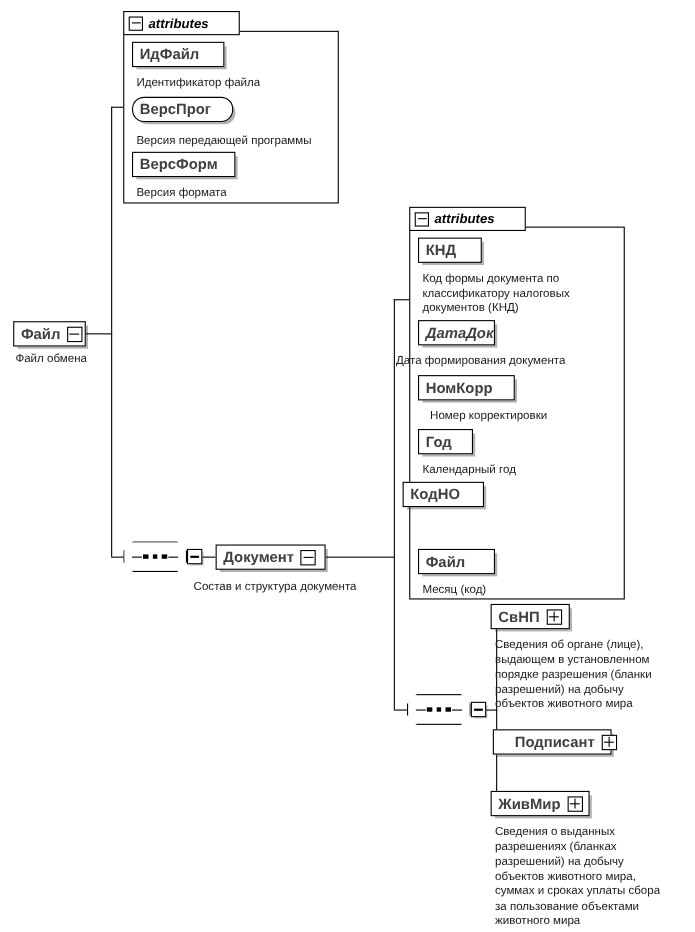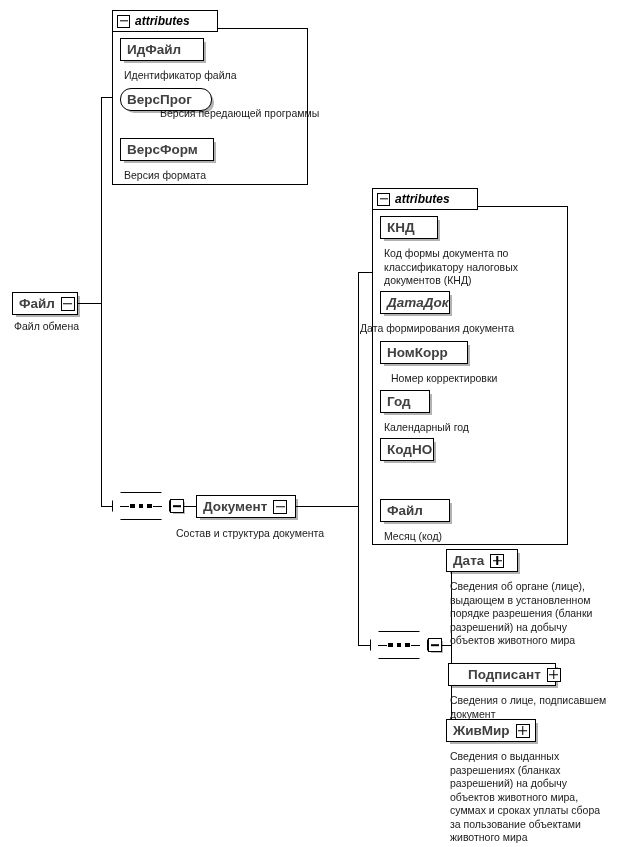--- a/index.html
+++ b/index.html
@@ -219,21 +219,21 @@
   </div>
 
   <div class="node" style="left:120px; top:38px; width:84px;">
     <span class="name">ИдФайл</span>
   </div>
   <div class="anno" style="left:124px; top:69px; width:180px;">Идентификатор файла</div>
 
   <div class="node" style="left:120px; top:88px; width:92px;border-radius:11px;">
     <span class="name">ВерсПрог</span>
   </div>
-  <div class="anno" style="left:124px; top:107px; width:185px;margin-left:36px;">Версия передающей программы</div>
+  <div class="anno" style="left:124px; top:122px; width:185px;">Версия передающей программы</div>
 
   <div class="node" style="left:120px; top:138px; width:94px;">
     <span class="name">ВерсФорм</span>
   </div>
   <div class="anno" style="left:124px; top:169px; width:180px;">Версия формата</div>
 
   <div class="node" style="left:12px; top:292px; width:66px;">
     <span class="name">Файл</span>
     <span class="exp-minus"></span>
   </div>
@@ -294,21 +294,21 @@
   <div class="node" style="left:380px; top:341px; width:88px;">
     <span class="name">НомКорр</span>
   </div>
   <div class="anno" style="left:391px; top:372px; width:180px;">Номер корректировки</div>
 
   <div class="node" style="left:380px; top:390px; width:50px;">
     <span class="name">Год</span>
   </div>
   <div class="anno" style="left:384px; top:421px; width:180px;">Календарный год</div>
 
-  <div class="node" style="left:380px; top:438px; width:54px;">
+  <div class="node" style="left:366px; top:438px; width:74px;">
     <span class="name">КодНО</span>
   </div>
 
   <div class="node" style="left:380px; top:499px; width:70px;">
     <span class="name">Файл</span>
   </div>
   <div class="anno" style="left:384px; top:530px; width:180px;">Месяц (код)</div>
 
   <div class="seq" style="left:370px; top:631px; width:72px; height:28px;">
     <div class="oct"></div>
@@ -320,35 +320,33 @@
     <div class="exp-minus-sq"></div>
   </div>
 
   <div class="line-h" style="left:442px; top:645px; width:10px;"></div>
   <div class="line-v" style="left:451px; top:560px; height:171px;"></div>
   <div class="line-h" style="left:451px; top:560px; width:12px;"></div>
   <div class="line-h" style="left:451px; top:674px; width:12px;"></div>
   <div class="line-h" style="left:451px; top:730px; width:12px;"></div>
 
   <div class="node" style="left:446px; top:549px; width:72px;">
-    <span class="name">Дата</span>
+    <span class="name">СвНП</span>
     <span class="exp-plus"></span>
   </div>
   <div class="anno" style="left:450px; top:580px; width:178px;">Сведения об органе (лице),
 выдающем в установленном
 порядке разрешения (бланки
 разрешений) на добычу
 объектов животного мира</div>
 
   <div class="node" style="left:448px; top:663px; width:108px;padding-left:19px;">
     <span class="name">Подписант</span>
     <span class="exp-plus"></span>
   </div>
-  <div class="anno" style="left:450px; top:694px; width:178px;">Сведения о лице, подписавшем
-документ</div>
 
   <div class="node" style="left:446px; top:719px; width:90px;">
     <span class="name">ЖивМир</span>
     <span class="exp-plus"></span>
   </div>
   <div class="anno" style="left:450px; top:750px; width:180px;">Сведения о выданных
 разрешениях (бланках
 разрешений) на добычу
 объектов животного мира,
 суммах и сроках уплаты сбора

